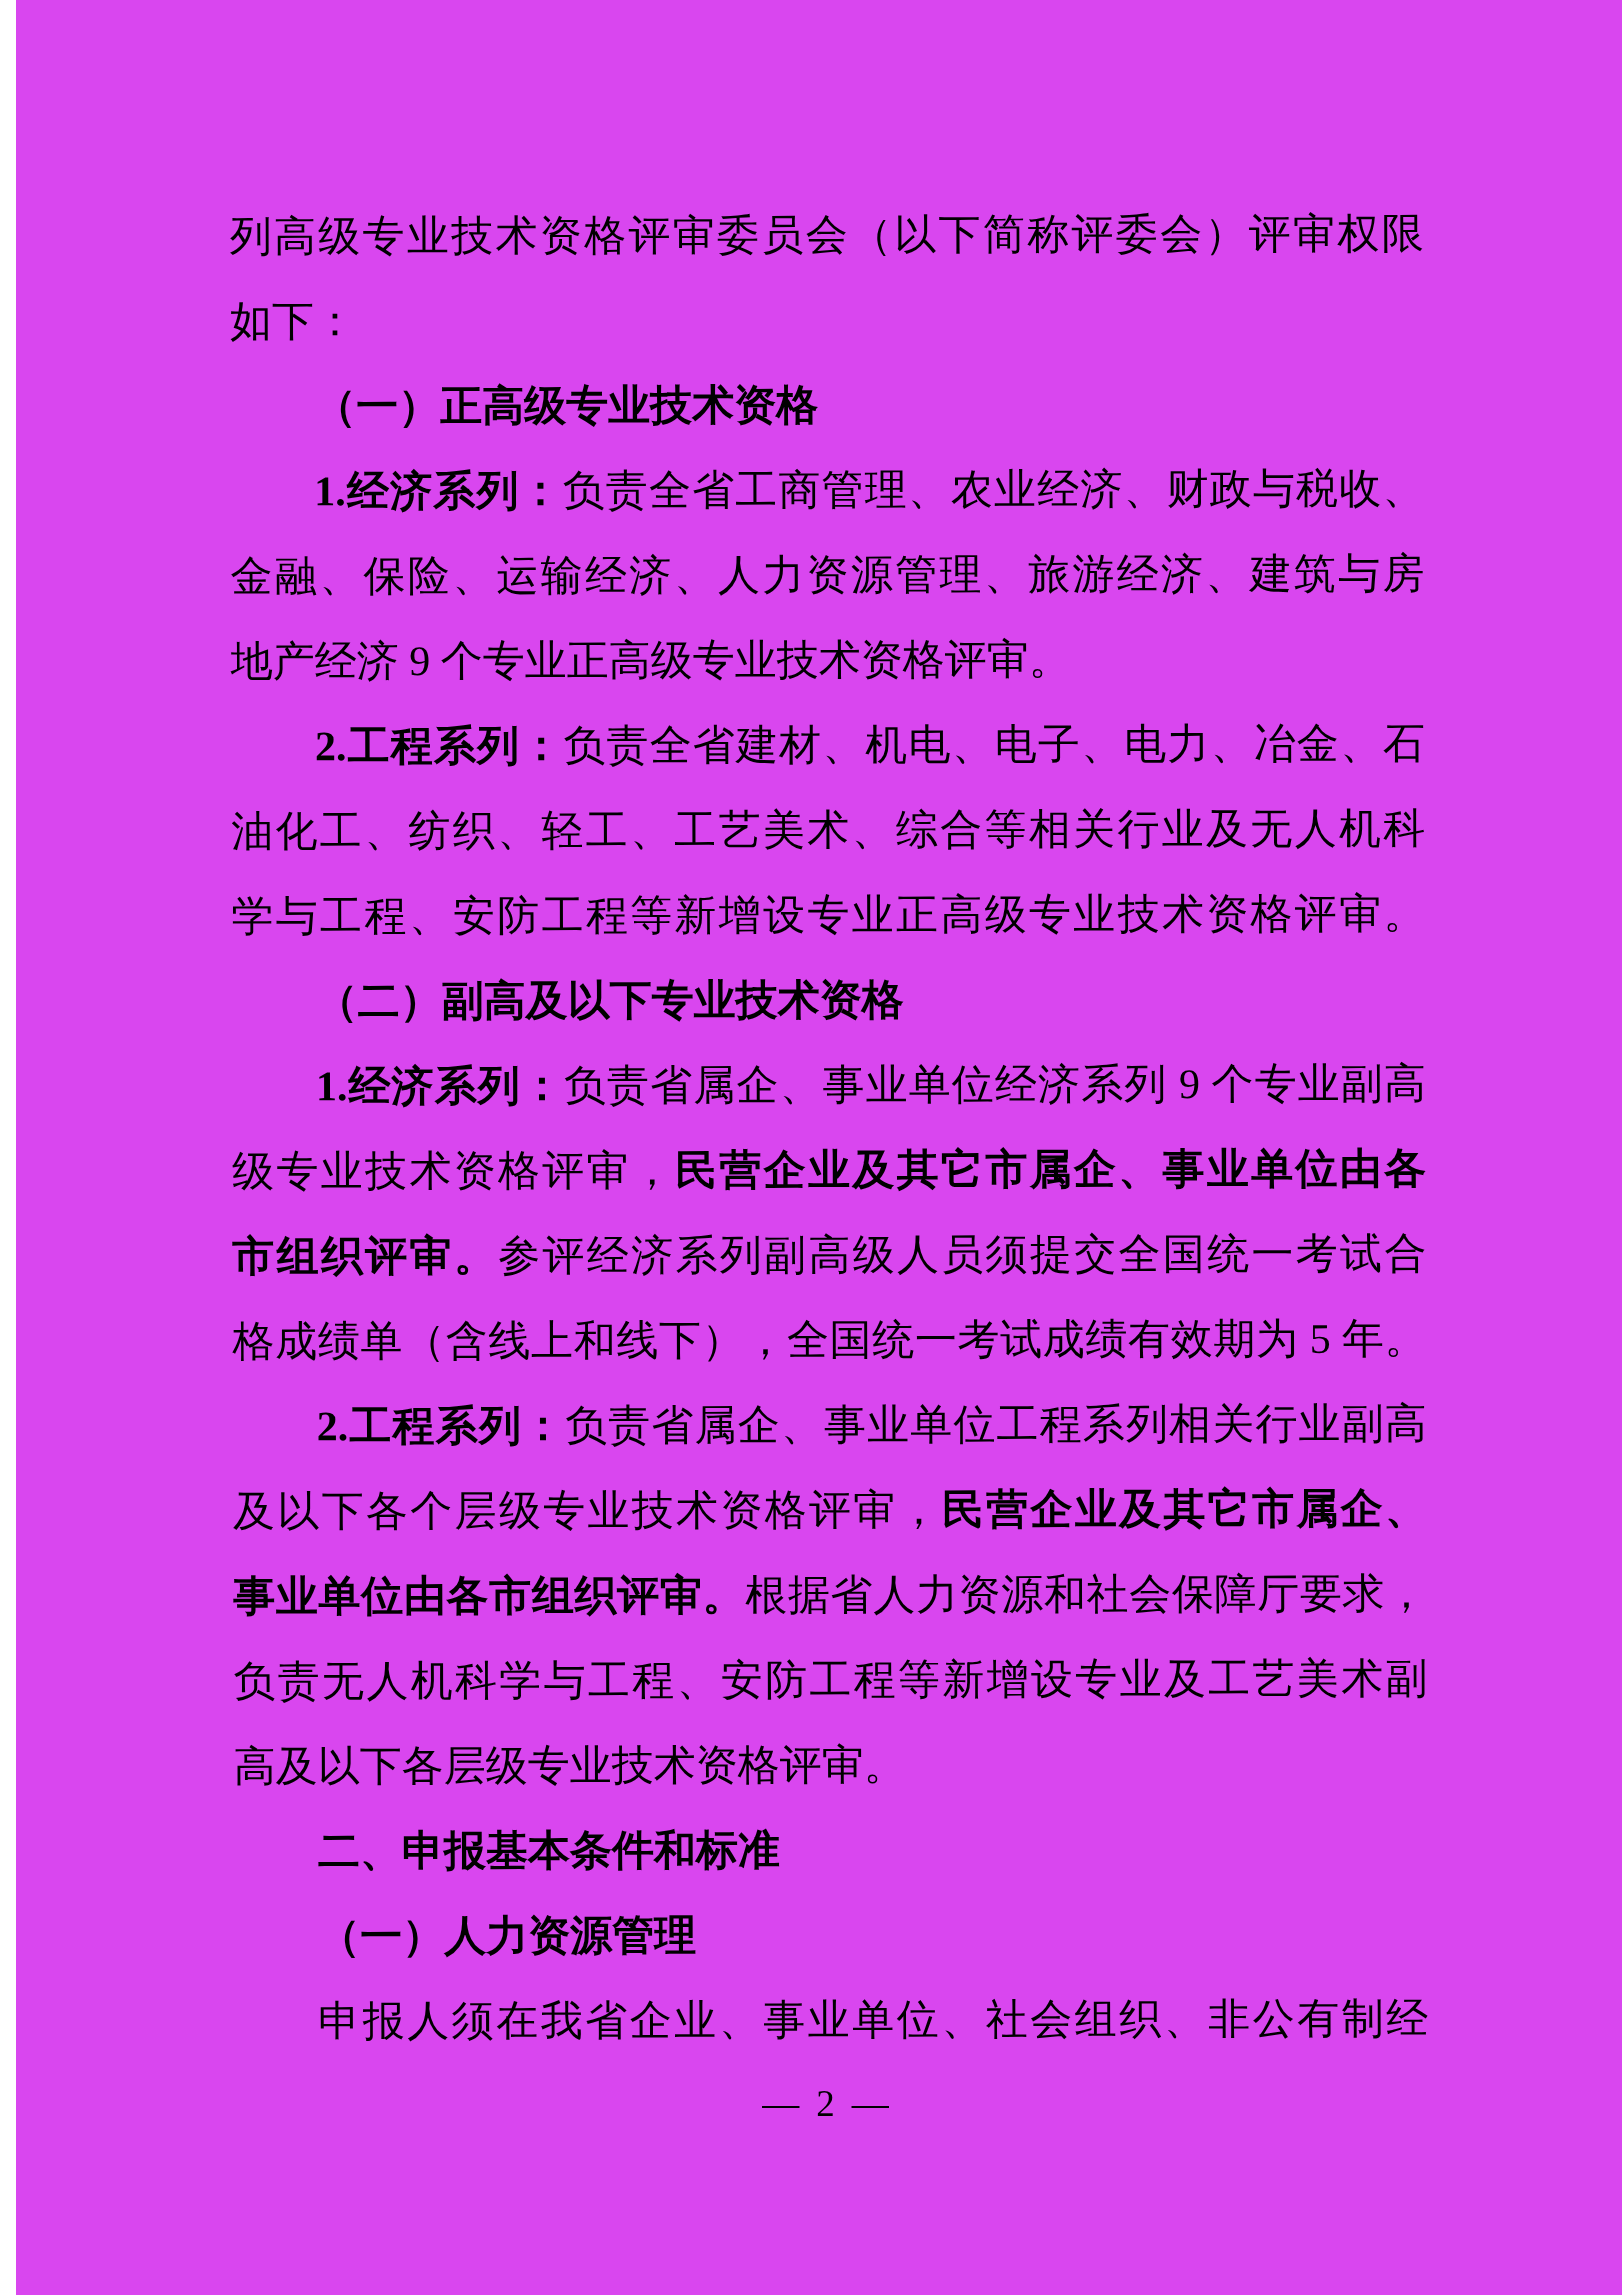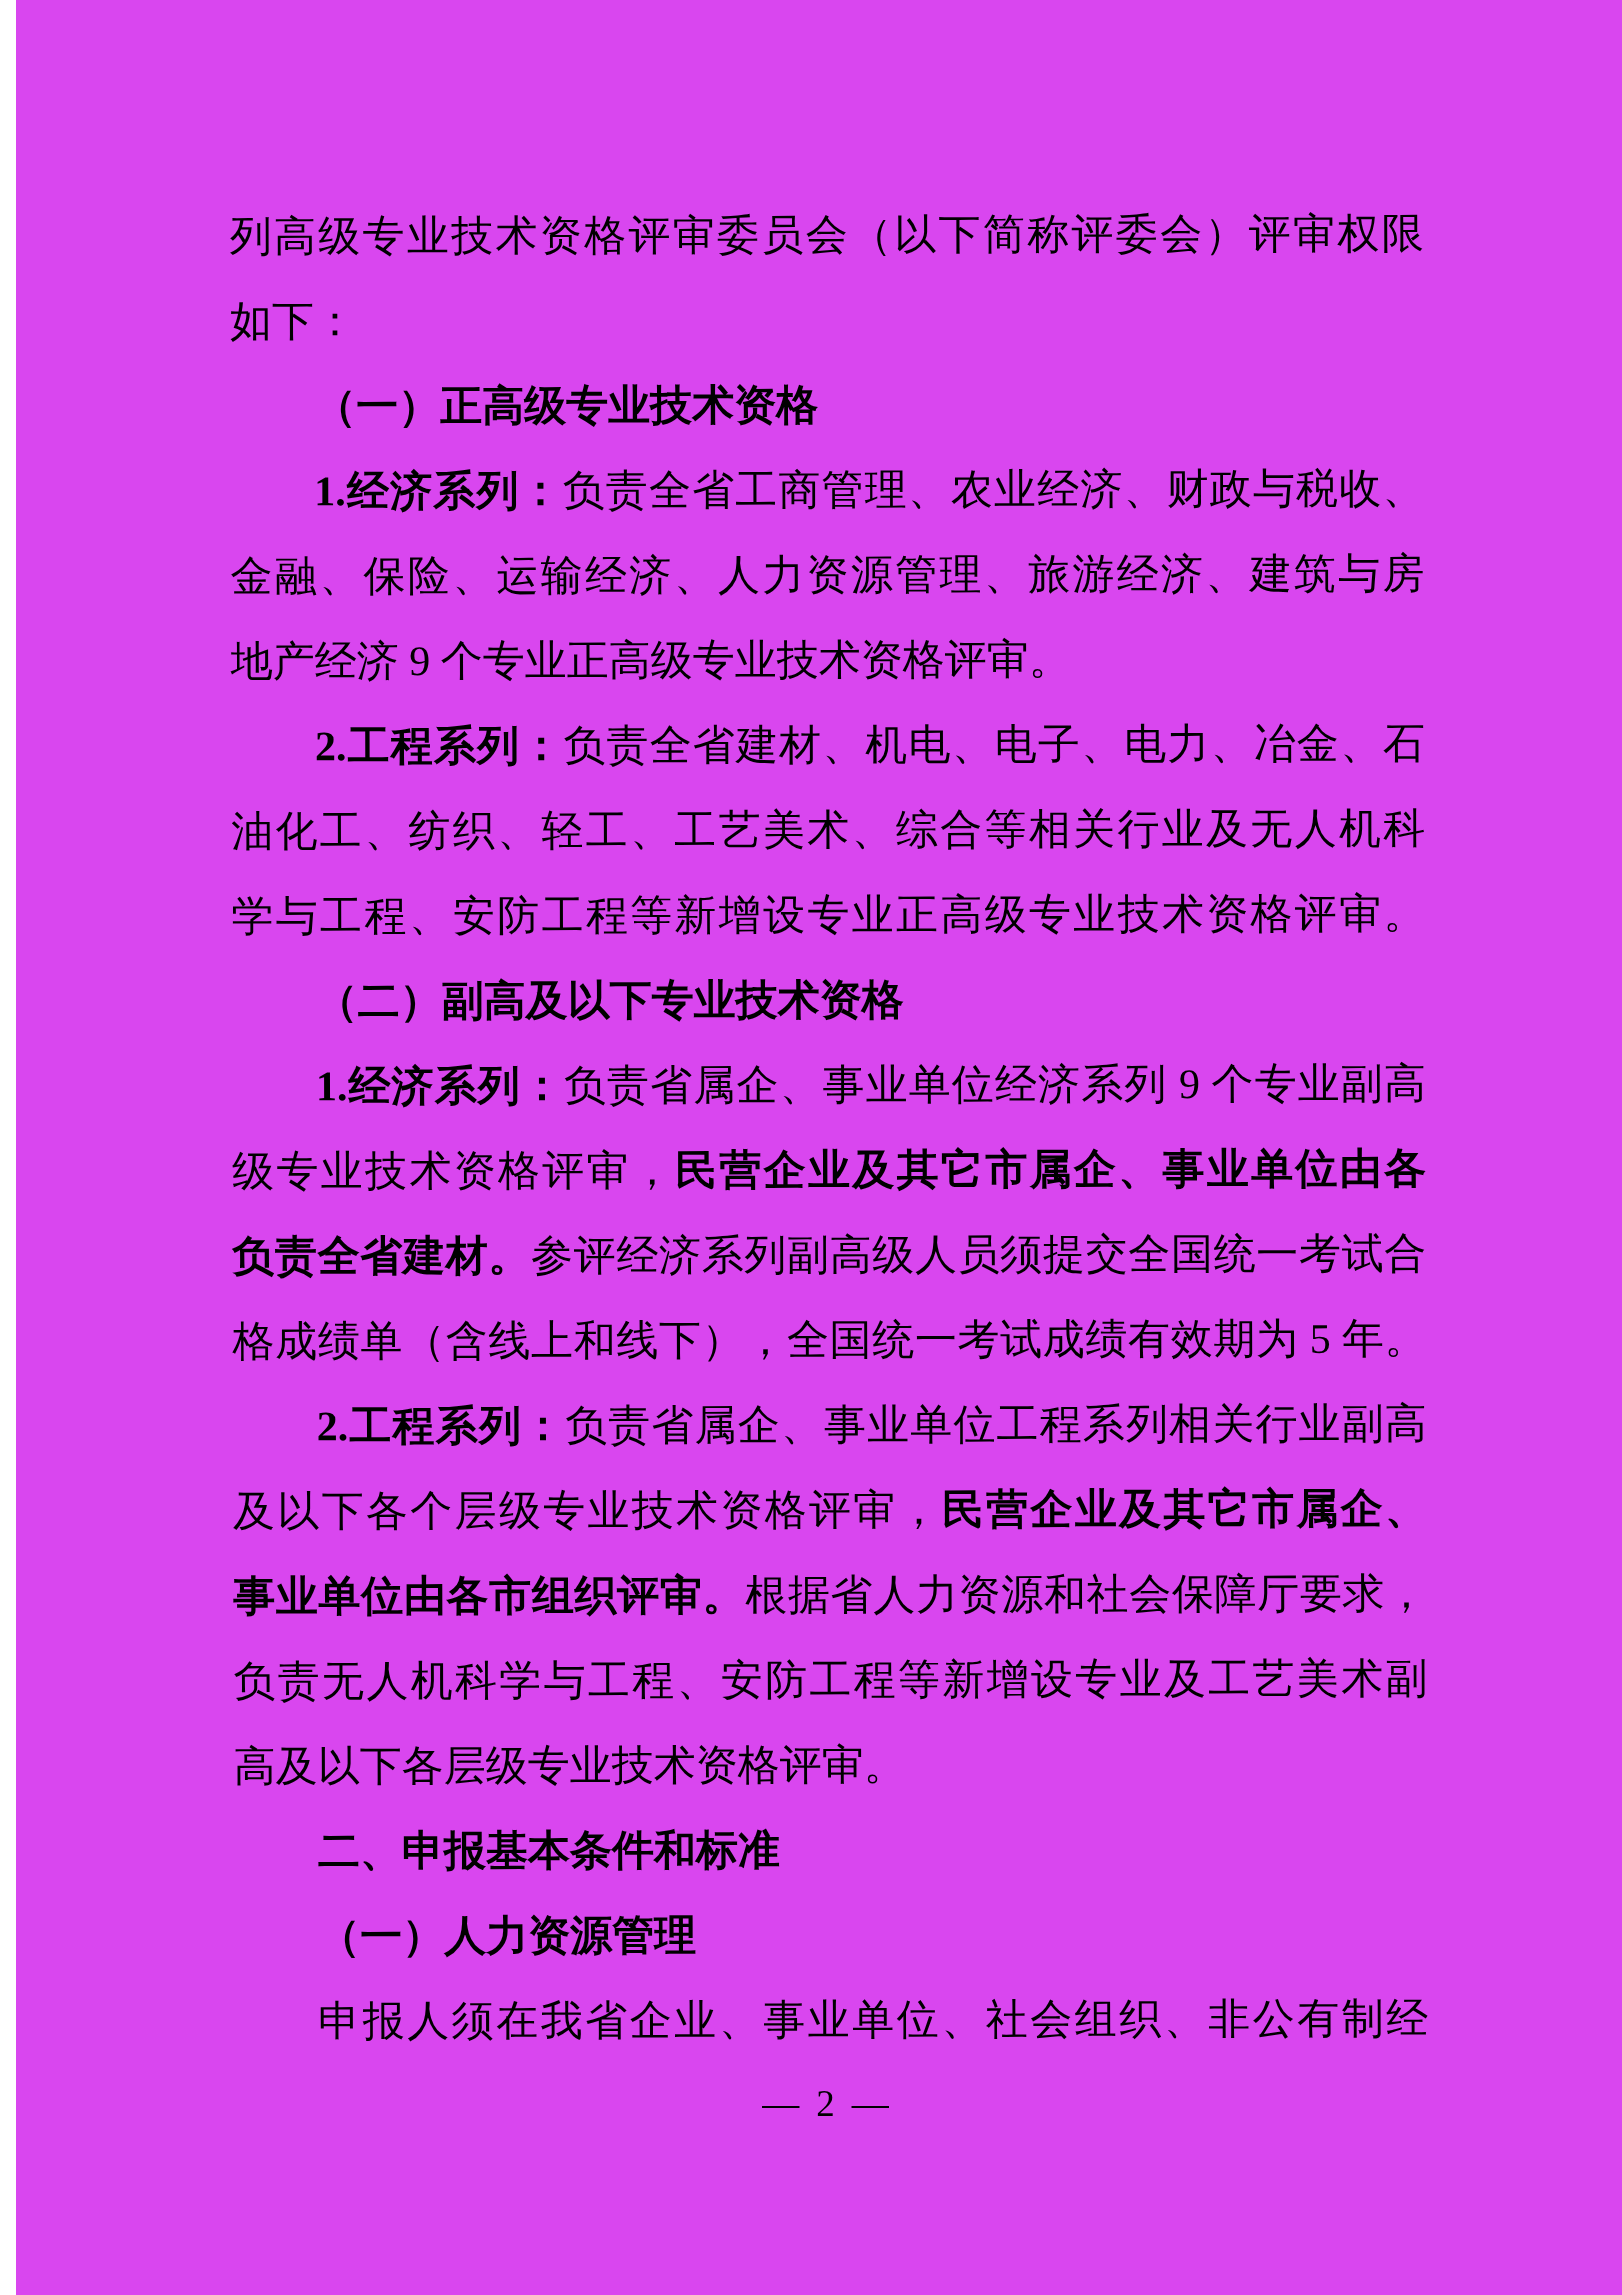--- a/index.html
+++ b/index.html
@@ -70,21 +70,21 @@
       <div class="line indent left"><span class="b">（一）正高级专业技术资格</span></div>
       <div class="line indent"><span class="b">1.经济系列：</span><span>负责全省工商管理、农业经济、财政与税收、</span></div>
       <div class="line"><span>金融、保险、运输经济、人力资源管理、旅游经济、建筑与房</span></div>
       <div class="line left"><span>地产经济 9 个专业正高级专业技术资格评审。</span></div>
       <div class="line indent"><span class="b">2.工程系列：</span><span>负责全省建材、机电、电子、电力、冶金、石</span></div>
       <div class="line"><span>油化工、纺织、轻工、工艺美术、综合等相关行业及无人机科</span></div>
       <div class="line"><span>学与工程、安防工程等新增设专业正高级专业技术资格评审。</span></div>
       <div class="line indent left"><span class="b">（二）副高及以下专业技术资格</span></div>
       <div class="line indent"><span class="b">1.经济系列：</span><span>负责省属企、事业单位经济系列 9 个专业副高</span></div>
       <div class="line"><span>级专业技术资格评审，</span><span class="b">民营企业及其它市属企、事业单位由各</span></div>
-      <div class="line"><span class="b">负责全省建材。</span><span>参评经济系列副高级人员须提交全国统一考试合</span></div>
+      <div class="line"><span class="b">市组织评审。</span><span>参评经济系列副高级人员须提交全国统一考试合</span></div>
       <div class="line"><span>格成绩单（含线上和线下），全国统一考试成绩有效期为 5 年。</span></div>
       <div class="line indent"><span class="b">2.工程系列：</span><span>负责省属企、事业单位工程系列相关行业副高</span></div>
       <div class="line"><span>及以下各个层级专业技术资格评审，</span><span class="b">民营企业及其它市属企、</span></div>
       <div class="line"><span class="b">事业单位由各市组织评审。</span><span>根据省人力资源和社会保障厅要求，</span></div>
       <div class="line"><span>负责无人机科学与工程、安防工程等新增设专业及工艺美术副</span></div>
       <div class="line left"><span>高及以下各层级专业技术资格评审。</span></div>
       <div class="line indent left"><span class="b">二、申报基本条件和标准</span></div>
       <div class="line indent left"><span class="b">（一）人力资源管理</span></div>
       <div class="line indent"><span>申报人须在我省企业、事业单位、社会组织、非公有制经</span></div>
     </div>

